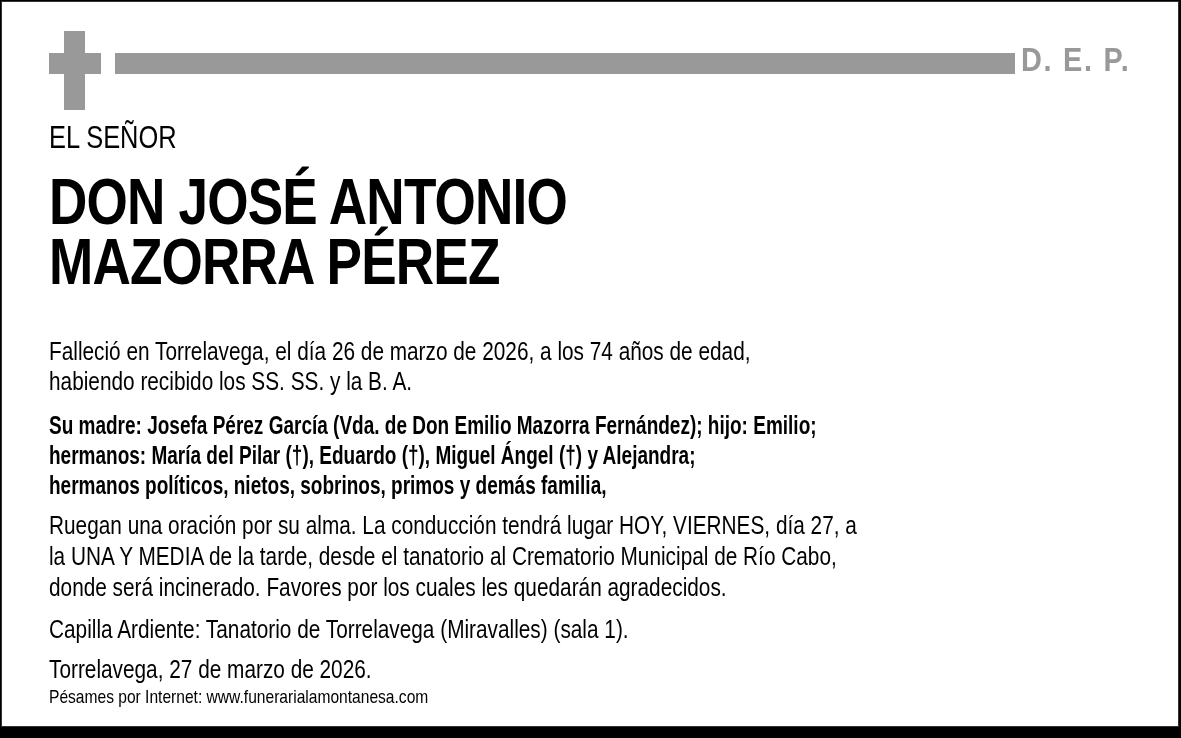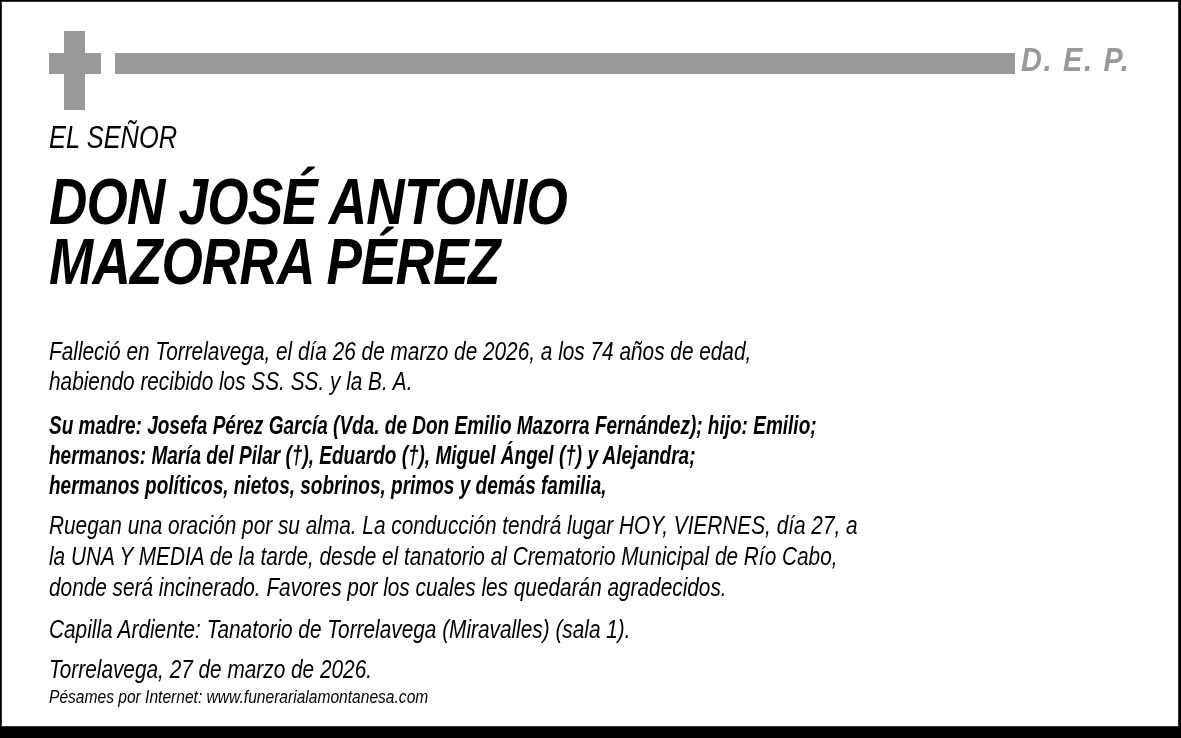--- a/index.html
+++ b/index.html
@@ -1,17 +1,17 @@
 <!DOCTYPE html>
 <html><head>
 <meta charset="utf-8">
 <style>
   html, body { margin:0; padding:0; background:#000; }
   body { width:1181px; height:738px; position:relative; overflow:hidden; font-family:"Liberation Sans", sans-serif; color:#000; }
-  .card { position:absolute; left:1px; top:1px; width:1176px; height:724px; background:#fff; border:1px solid #333;font-style:italic; }
+  .card { position:absolute; left:1px; top:1px; width:1176px; height:724px; background:#fff; border:1px solid #333; }
   .cross-v { position:absolute; left:62px; top:29px; width:21px; height:79px; background:#999; }
   .cross-h { position:absolute; left:47px; top:51px; width:52px; height:21px; background:#999; }
   .bar { position:absolute; left:113px; top:51px; width:900px; height:21px; background:#999; }
   .dep { position:absolute; left:1019px; top:38px; font-size:34px; font-weight:bold; color:#999; letter-spacing:2px; transform:scaleX(0.85); transform-origin:left; white-space:nowrap; }
   .cond { transform-origin:left top; white-space:nowrap; position:absolute; left:47px; }
   .senor { top:118px; font-size:31px; transform:scaleX(0.82); }
   .name { top:170px; font-size:64px; font-weight:bold; line-height:60px; transform:scaleX(0.83); letter-spacing:-1px; }
   .p1 { top:334px; font-size:26px; line-height:30px; transform:scaleX(0.80); }
   .fam { top:408px; font-size:25px; font-weight:bold; line-height:30px; transform:scaleX(0.76); }
   .p2 { top:508px; font-size:26px; line-height:31px; transform:scaleX(0.80); }

